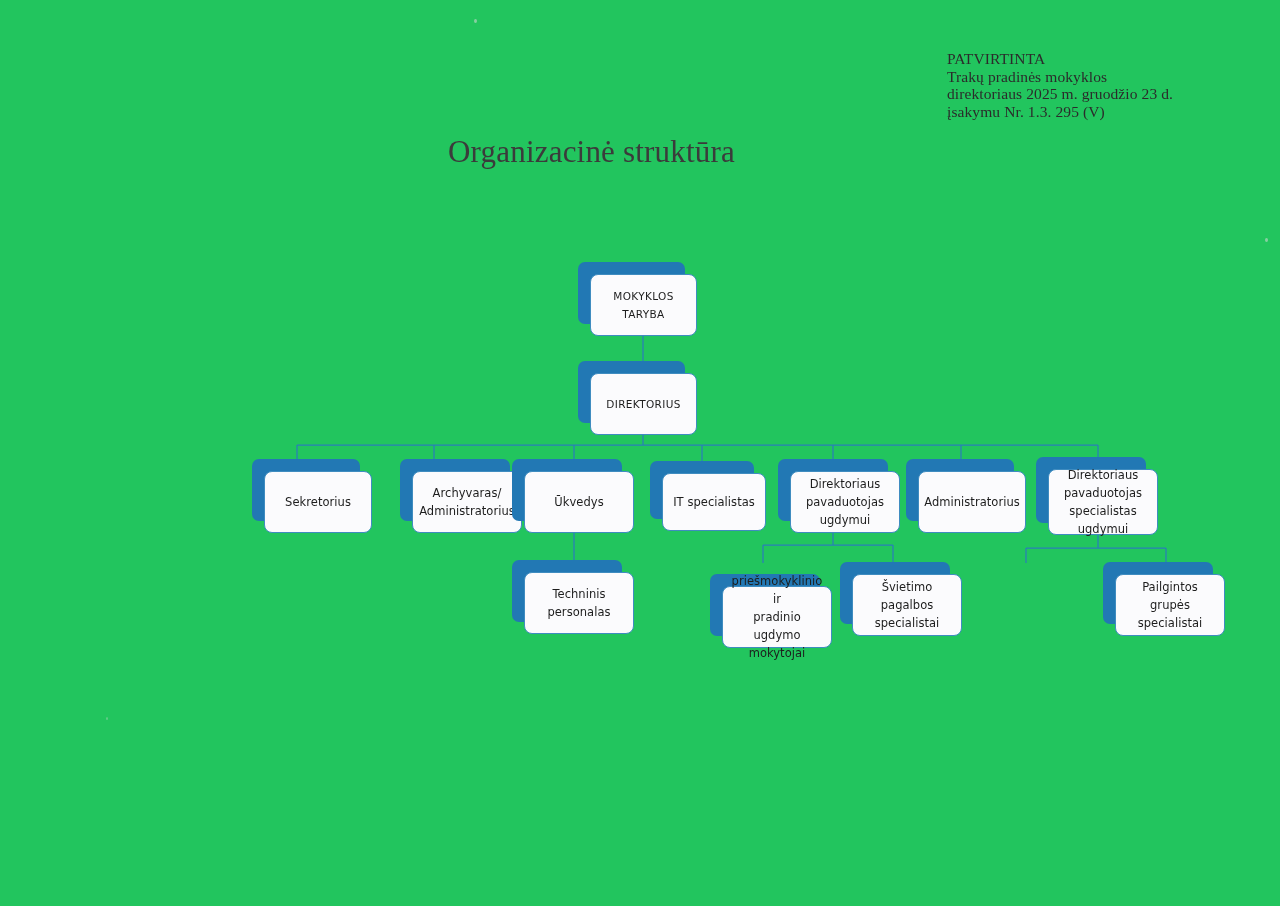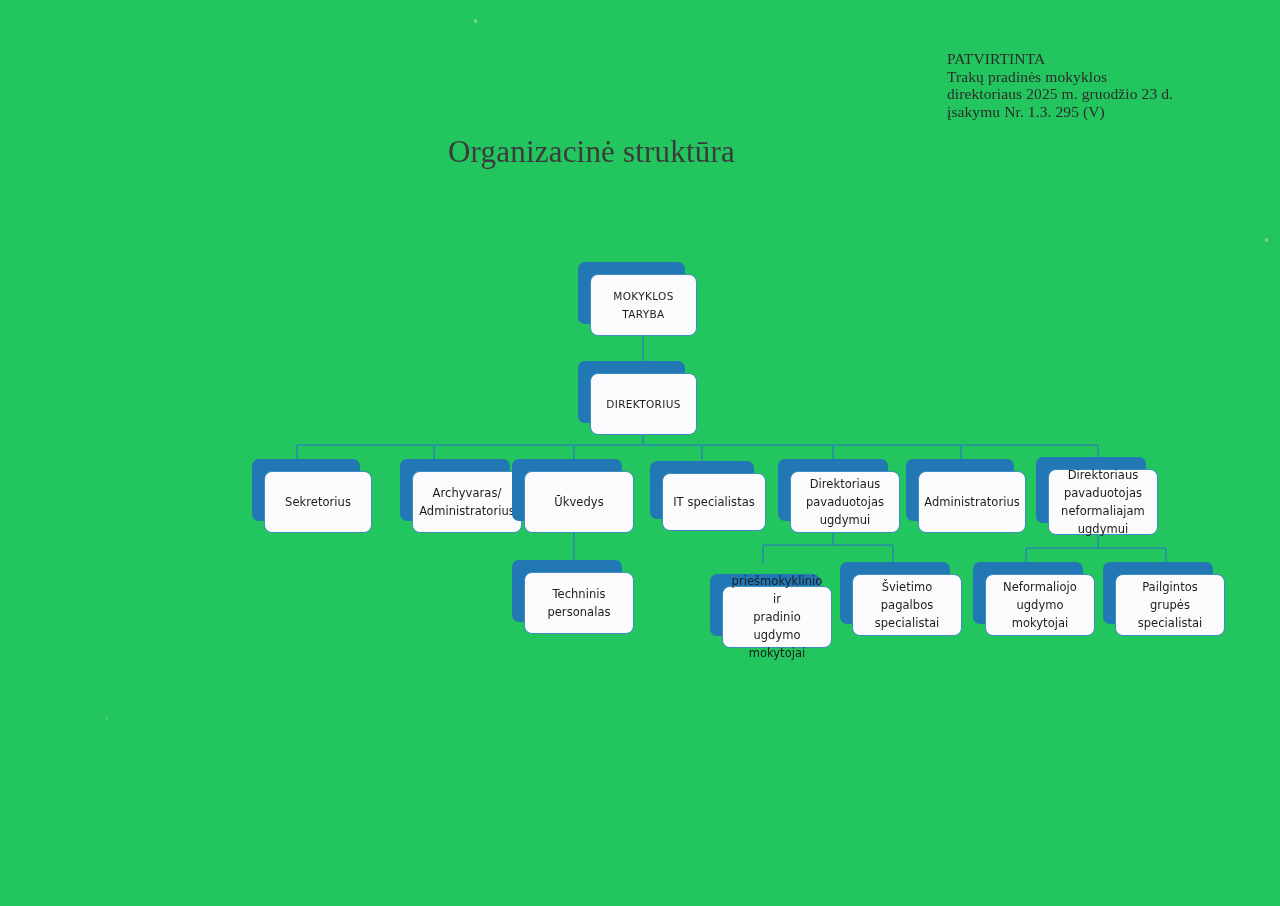--- a/index.html
+++ b/index.html
@@ -224,21 +224,21 @@
       <span class="label">Administratorius</span>
     </div>
   </div>
 
   <div class="node" style="left:1036px;top:457px;width:110px;height:66px;">
     <div class="shadow"></div>
     <div class="card">
       <span class="label">
         <span>Direktoriaus</span><br>
         <span>pavaduotojas</span><br>
-        <span>neformaliajam</span><br>
+        <span>specialistas</span><br>
         <span>ugdymui</span>
       </span>
     </div>
   </div>
 
   <div class="node" style="left:512px;top:560px;width:110px;height:62px;">
     <div class="shadow"></div>
     <div class="card">
       <span class="label">
         <span>Techninis</span><br>
@@ -261,29 +261,20 @@
   <div class="node" style="left:840px;top:562px;width:110px;height:62px;">
     <div class="shadow"></div>
     <div class="card">
       <span class="label">
         <span>Švietimo pagalbos</span><br>
         <span>specialistai</span>
       </span>
     </div>
   </div>
 
-  <div class="node" style="left:973px;top:562px;width:110px;height:62px;">
-    <div class="shadow"></div>
-    <div class="card">
-      <span class="label">
-        <span>Neformaliojo</span><br>
-        <span>ugdymo mokytojai</span>
-      </span>
-    </div>
-  </div>
 
   <div class="node" style="left:1103px;top:562px;width:110px;height:62px;">
     <div class="shadow"></div>
     <div class="card">
       <span class="label">
         <span>Pailgintos grupės</span><br>
         <span>specialistai</span>
       </span>
     </div>
   </div>

